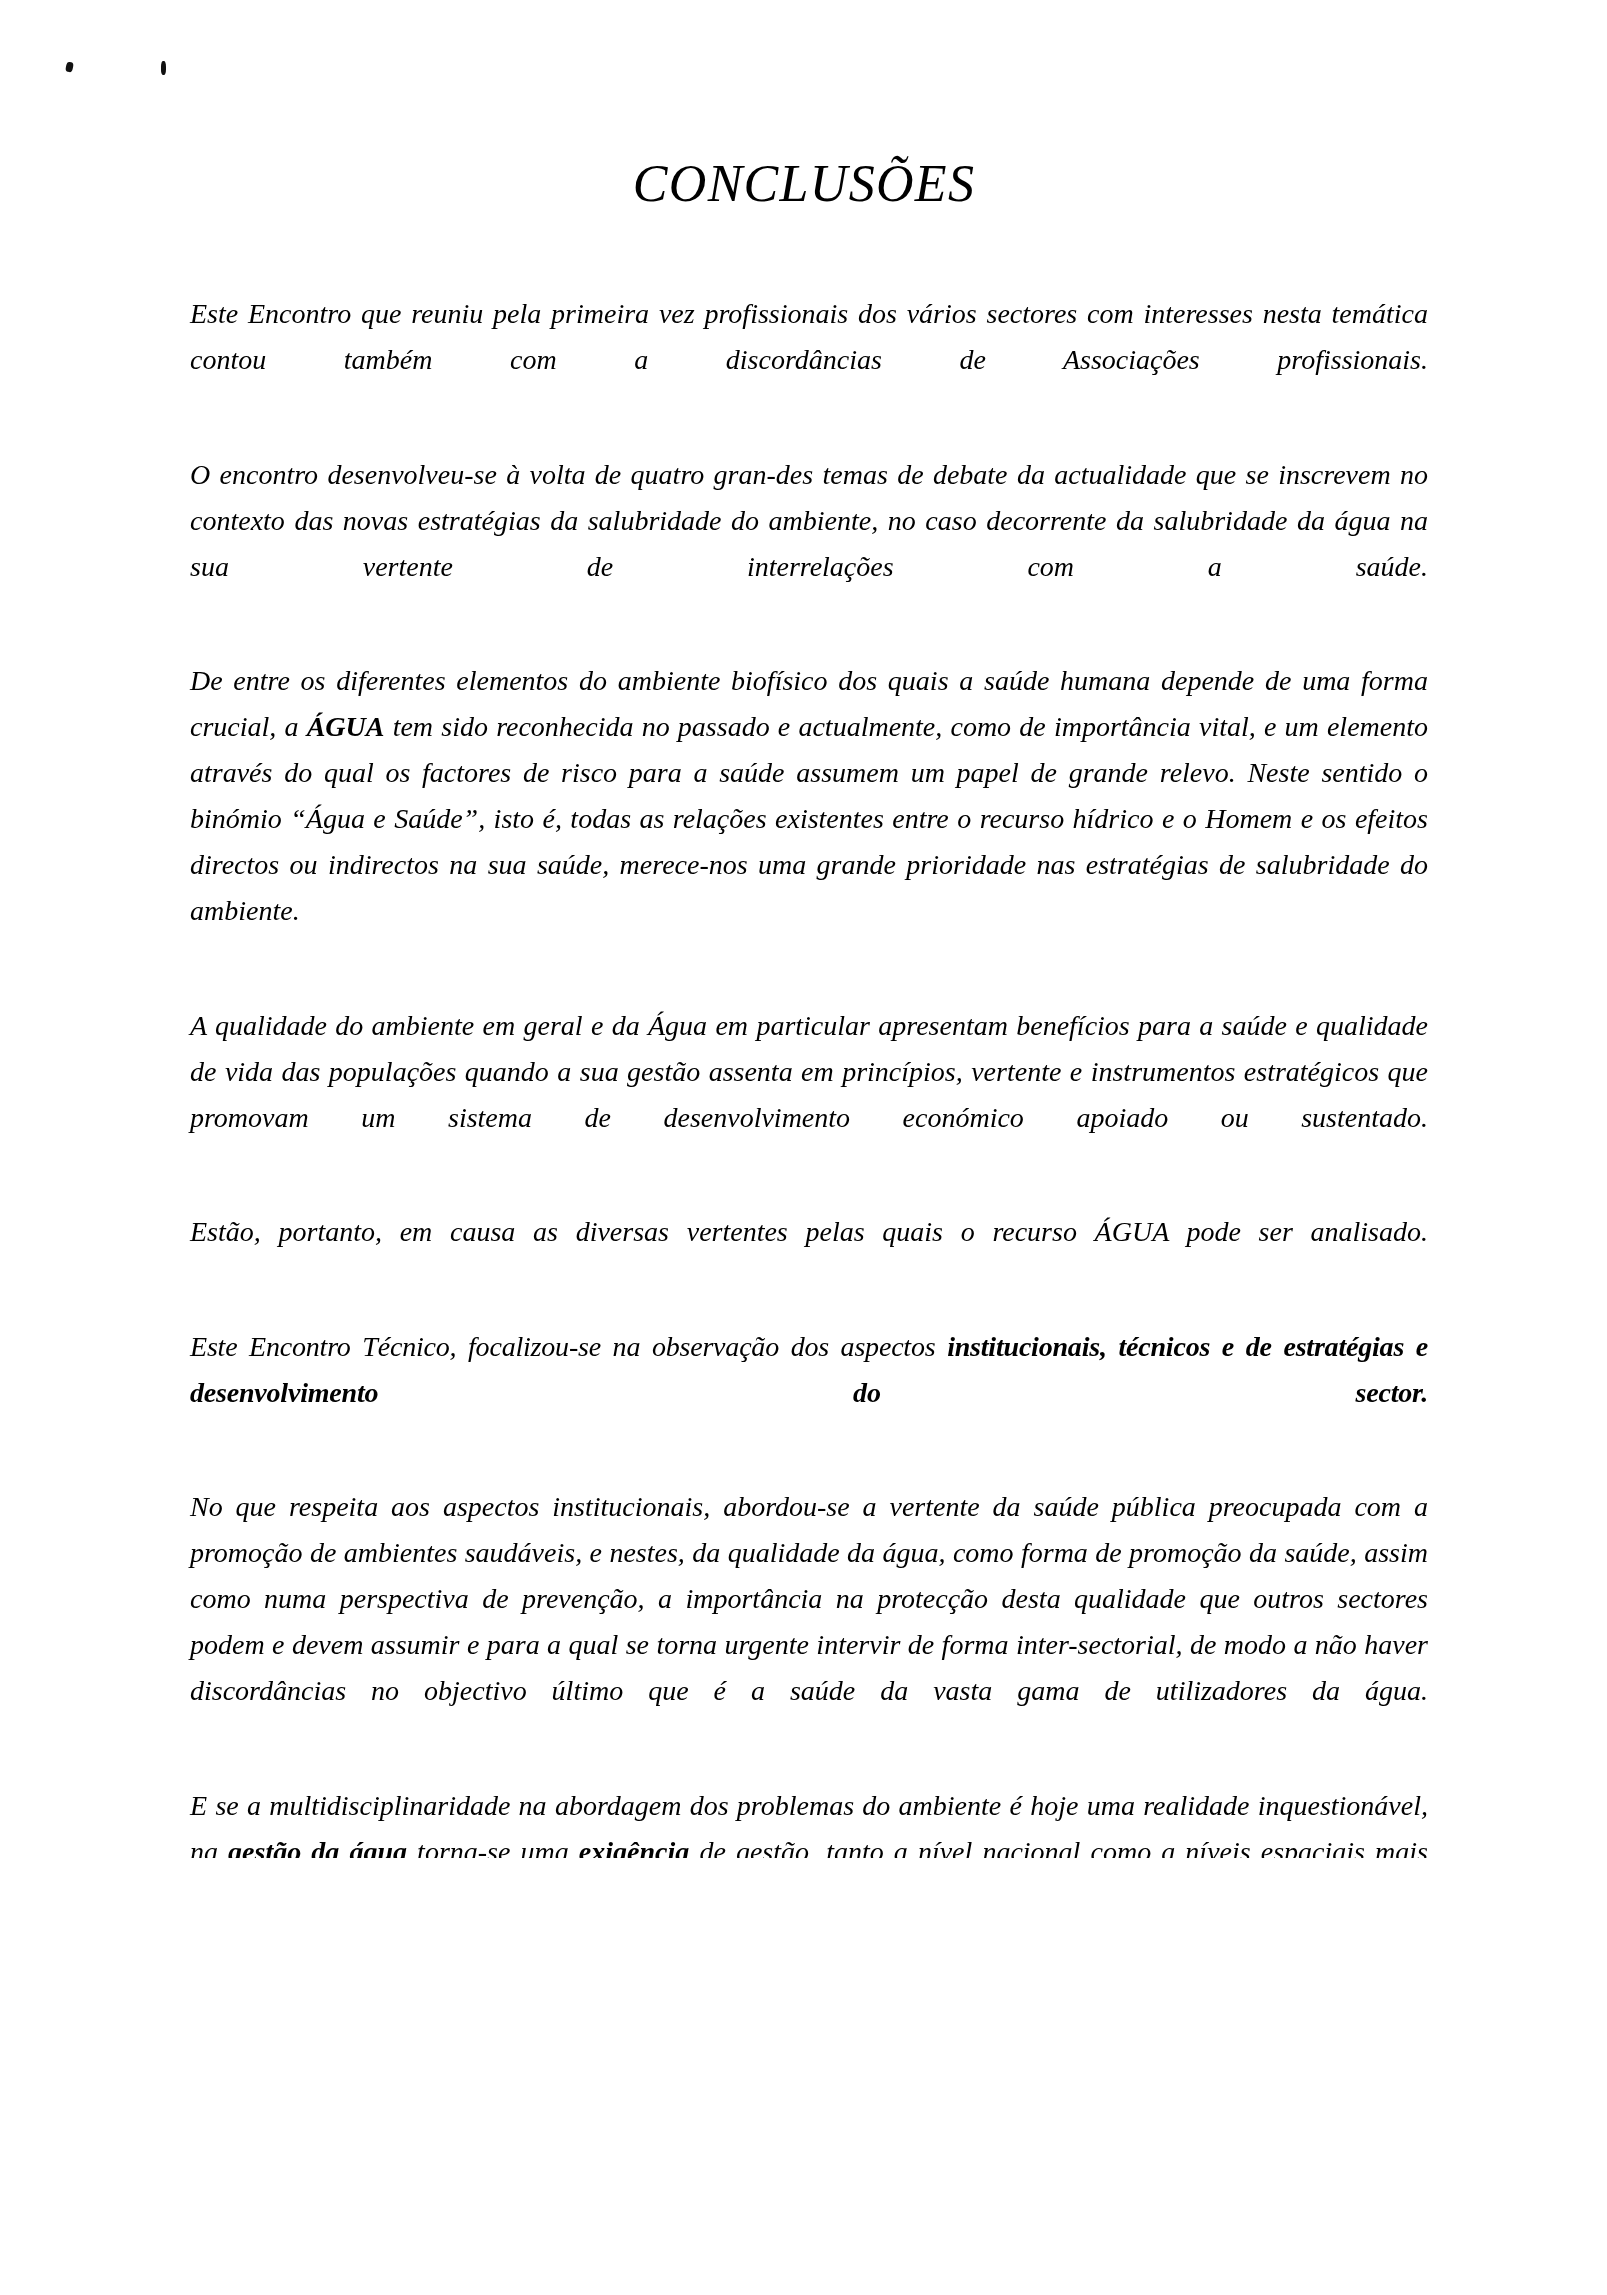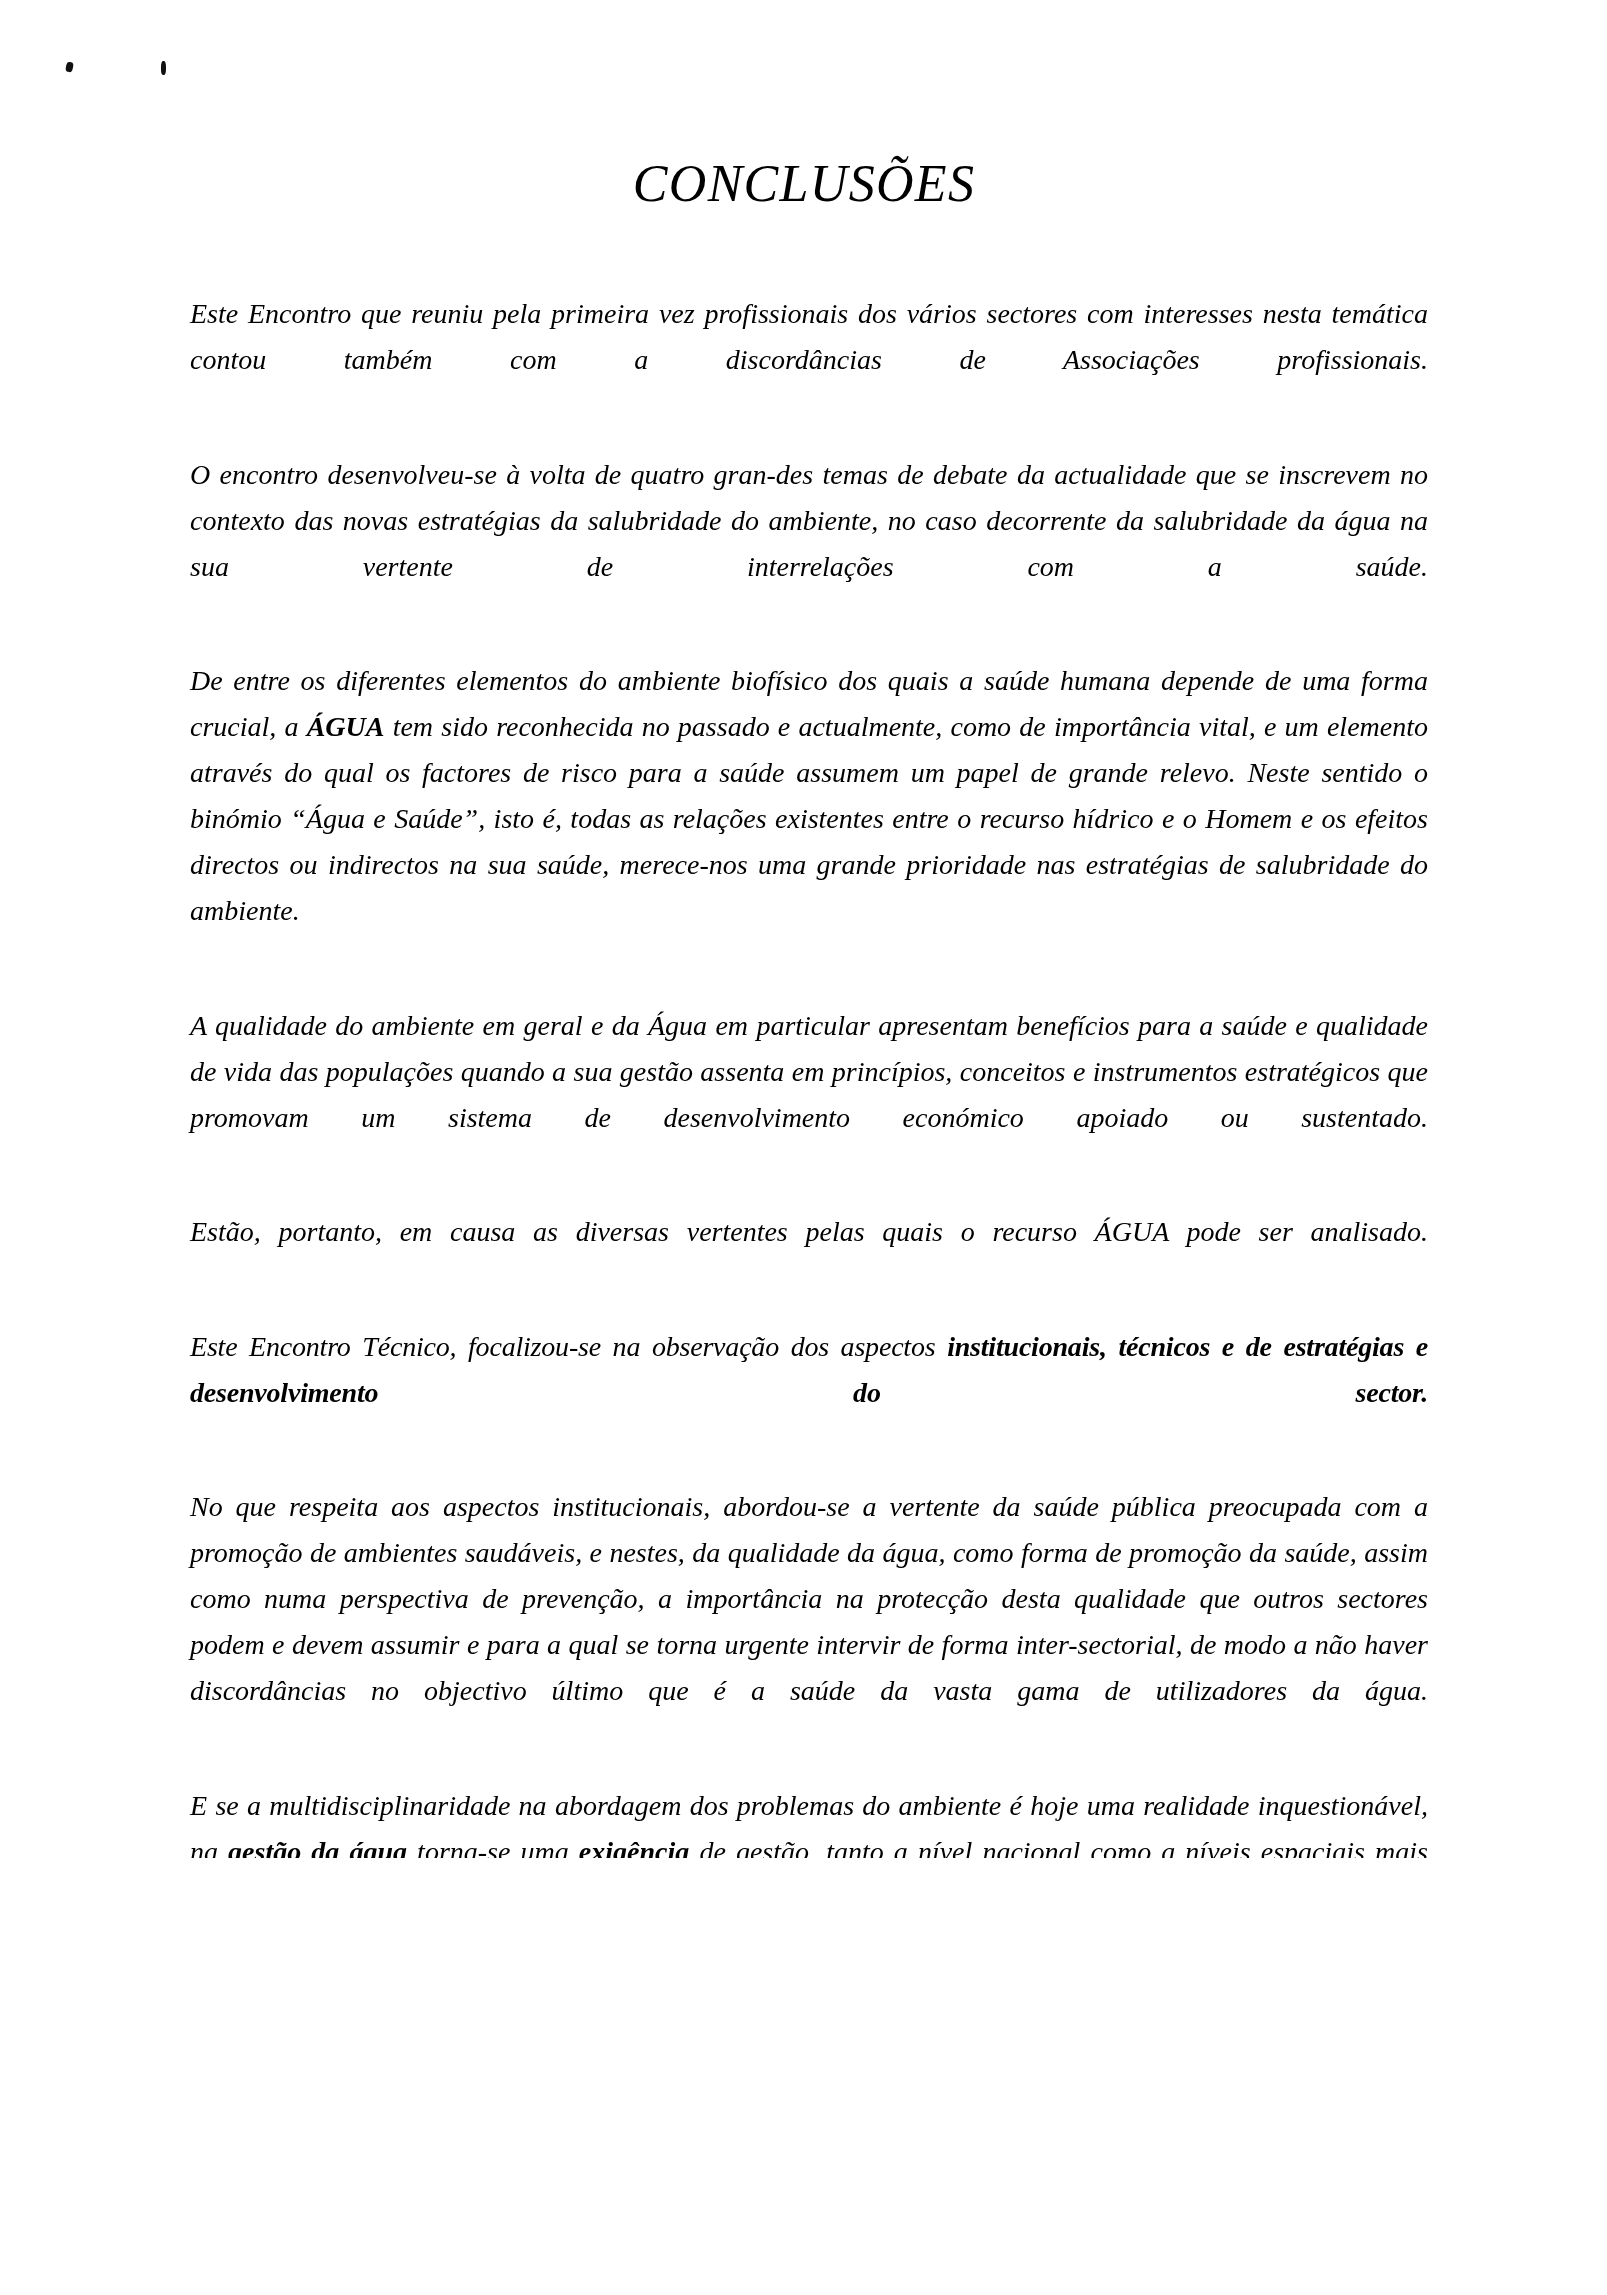--- a/index.html
+++ b/index.html
@@ -108,21 +108,21 @@
   <span class="speck speck-a"></span>
   <span class="speck speck-b"></span>
   <span class="speck speck-c"></span>
 
   <h1 class="doc-title">CONCLUSÕES</h1>
 
   <div class="body-block">
     <p class="para">Este Encontro que reuniu pela primeira vez profissionais dos vários sectores com interesses nesta temática contou também com a discordâncias de Associações profissionais.</p>
     <p class="para">O encontro desenvolveu-se à volta de quatro gran-des temas de debate da actualidade que se inscrevem no contexto das novas estratégias da salubridade do ambiente, no caso decorrente da salubridade da água na sua vertente de interrelações com a saúde.</p>
     <p class="para">De entre os diferentes elementos do ambiente biofísico dos quais a saúde humana depende de uma forma crucial, a <b>ÁGUA</b> tem sido reconhecida no passado e actualmente, como de importância vital, e um elemento através do qual os factores de risco para a saúde assumem um papel de grande relevo. Neste sentido o binómio “Água e Saúde”, isto é, todas as relações existentes entre o recurso hídrico e o Homem e os efeitos directos ou indirectos na sua saúde, merece-nos uma grande prioridade nas estratégias de salubridade do ambiente.</p>
-    <p class="para">A qualidade do ambiente em geral e da Água em particular apresentam benefícios para a saúde e qualidade de vida das populações quando a sua gestão assenta em princípios, conceitos e instrumentos estratégicos que promovam um sistema de desenvolvimento económico apoiado ou sustentado.</p>
+    <p class="para">A qualidade do ambiente em geral e da Água em particular apresentam benefícios para a saúde e qualidade de vida das populações quando a sua gestão assenta em princípios, vertente e instrumentos estratégicos que promovam um sistema de desenvolvimento económico apoiado ou sustentado.</p>
     <p class="para">Estão, portanto, em causa as diversas vertentes pelas quais o recurso ÁGUA pode ser analisado.</p>
     <p class="para dense">Este Encontro Técnico, focalizou-se na observação dos aspectos <b>institucionais, técnicos e de estratégias e desenvolvimento do sector.</b></p>
     <p class="para">No que respeita aos aspectos institucionais, abordou-se a vertente da saúde pública preocupada com a promoção de ambientes saudáveis, e nestes, da qualidade da água, como forma de promoção da saúde, assim como numa perspectiva de  prevenção, a importância na protecção desta qualidade que outros sectores podem e devem assumir e para a qual se torna urgente intervir de forma inter-sectorial, de modo a não haver discordâncias no objectivo último que é a saúde da vasta gama de utilizadores da água.</p>
     <p class="para">E se a multidisciplinaridade na abordagem dos problemas do ambiente é hoje uma realidade inquestionável, na <b>gestão da água</b> torna-se uma <b>exigência</b> de gestão, tanto a nível nacional como a níveis espaciais mais restritos.</p>
     <p class="para">As especialidades com  interesses  ou interferência  neste  âmbito encerram-se obviamente  numa gama muito vasta mas  que se encontram hoje como  actores  do recente conceito  de  Saúde  Ambiental.</p>
     <p class="para dense">Ainda em termos institucionais  e a nível nacional, o panorama actual pode caracterizar--se por ac-ções relativamente  tendo sido re-conhecida a necessidade de diálogo,</p>
   </div>
 
   <div class="footer">
     <span class="footer-left">1º Ambiental da Água</span>

